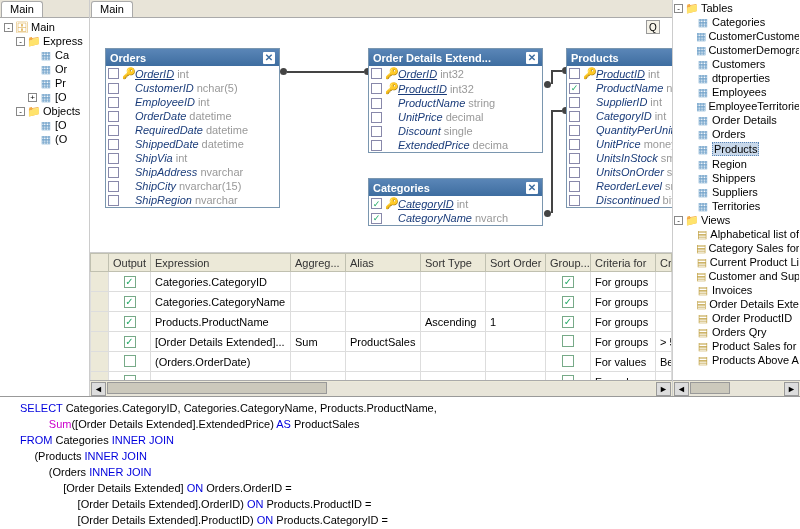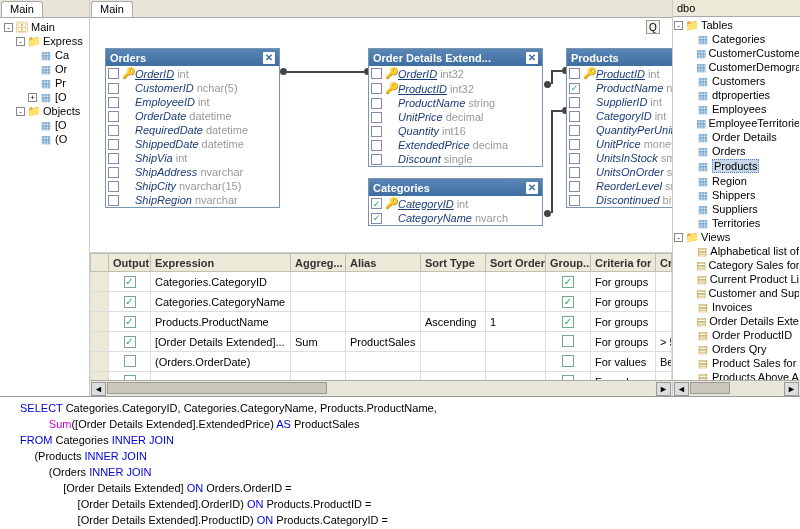--- a/index.html
+++ b/index.html
@@ -28,21 +28,21 @@
 .col-key { color: #cc9933; width: 10px; text-align: center; }
 .col-name { color: #1a3c7a; font-style: italic; }
 .col-name.underlined { text-decoration: underline; }
 .col-type { color: #999; }
 .rel-line { position: absolute; background: #444; }
 .rel-dot { position: absolute; width: 7px; height: 7px; background: #444; border-radius: 50%; }
 .grid-toolbar { position: absolute; top: 2px; right: 12px; display: flex; gap: 2px; }
 .tb-btn { width: 14px; height: 14px; border: 1px solid #999; background: #f5f2e8; display: flex; align-items: center; justify-content: center; font-size: 10px; }
 .grid-area { flex: 1; overflow: hidden; position: relative; }
 .grid { width: 100%; border-collapse: collapse; table-layout: fixed; }
-.grid th { background: #ece9d8; border: 1px solid #c0c0b0; padding: 2px 4px; text-align: left; font-weight: bold; color: #333; height: 18px; white-space: nowrap; overflow: hidden; }
+.grid th { background: #ece9d8; border: 1px solid #c0c0b0; padding: 2px 4px; text-align: left; font-weight: normal; color: #333; height: 18px; white-space: nowrap; overflow: hidden; }
 .grid td { border: 1px solid #ddd; padding: 2px 4px; height: 20px; white-space: nowrap; overflow: hidden; }
 .cell-chk { text-align: center; }
 .chk { width: 12px; height: 12px; border: 1px solid #7a8; display: inline-flex; align-items: center; justify-content: center; color: #2a6; font-size: 10px; }
 .row-selector { background: #ece9d8; border: 1px solid #c0c0b0; width: 18px; }
 .scroll-h { height: 16px; background: #ece9d8; border-top: 1px solid #aaa; display: flex; align-items: center; justify-content: space-between; padding: 0 1px; }
 .scroll-btn { width: 15px; height: 14px; background: #ddd; border: 1px solid #999; display: flex; align-items: center; justify-content: center; font-size: 9px; }
 .scroll-track { flex: 1; background: #e8e5d9; height: 14px; margin: 0 1px; position: relative; }
 .scroll-thumb { position: absolute; height: 12px; background: #ccc9bc; border: 1px solid #999; top: 0; }
 .right-pane { width: 128px; border-left: 1px solid #ccc; background: #fff; overflow: hidden; position: relative; display: flex; flex-direction: column; }
 .right-header { background: #ece9d8; border-bottom: 1px solid #aaa; padding: 2px 4px; }
@@ -228,34 +228,28 @@
               </div>
               <div class="col-row">
                 <span class="col-chk"></span>
                 <span class="col-key"></span>
                 <span class="col-name">UnitPrice</span>
                 <span class="col-type"> decimal</span>
               </div>
               <div class="col-row">
                 <span class="col-chk"></span>
                 <span class="col-key"></span>
-                <span class="col-name">Quantity</span>
-                <span class="col-type"> int16</span>
+                <span class="col-name">Discount</span>
+                <span class="col-type"> single</span>
               </div>
               <div class="col-row">
                 <span class="col-chk"></span>
                 <span class="col-key"></span>
                 <span class="col-name">ExtendedPrice</span>
                 <span class="col-type"> decima</span>
-              </div>
-              <div class="col-row">
-                <span class="col-chk"></span>
-                <span class="col-key"></span>
-                <span class="col-name">Discount</span>
-                <span class="col-type"> single</span>
               </div>
             </div>
       </div>
 
       <div class="dbtable" style="left:278px; top:160px;">
         <div class="dbtable-title">
               <span>Categories</span>
               <span class="close-x">✕</span>
             </div>
         <div class="dbtable-body" id="tbl-categories">
@@ -449,21 +443,20 @@
     <div class="scroll-h">
       <div class="scroll-btn">◄</div>
       <div class="scroll-track">
             <div class="scroll-thumb" style="left:0; width:220px;"></div>
           </div>
       <div class="scroll-btn">►</div>
     </div>
   </div>
 
   <div class="right-pane">
-    <div class="right-header">dbo</div>
     <div class="right-tree" id="right-tree">
           <div class="tree-node">
             <span class="tree-toggle">-</span>
             <span class="icon-box icon-folder">📁</span>
             <span>Tables</span>
           </div>
           <div class="tree-node" style="padding-left: 22px;">
             <span class="icon-box icon-table">▦</span>
             <span>Categories</span>
           </div>

